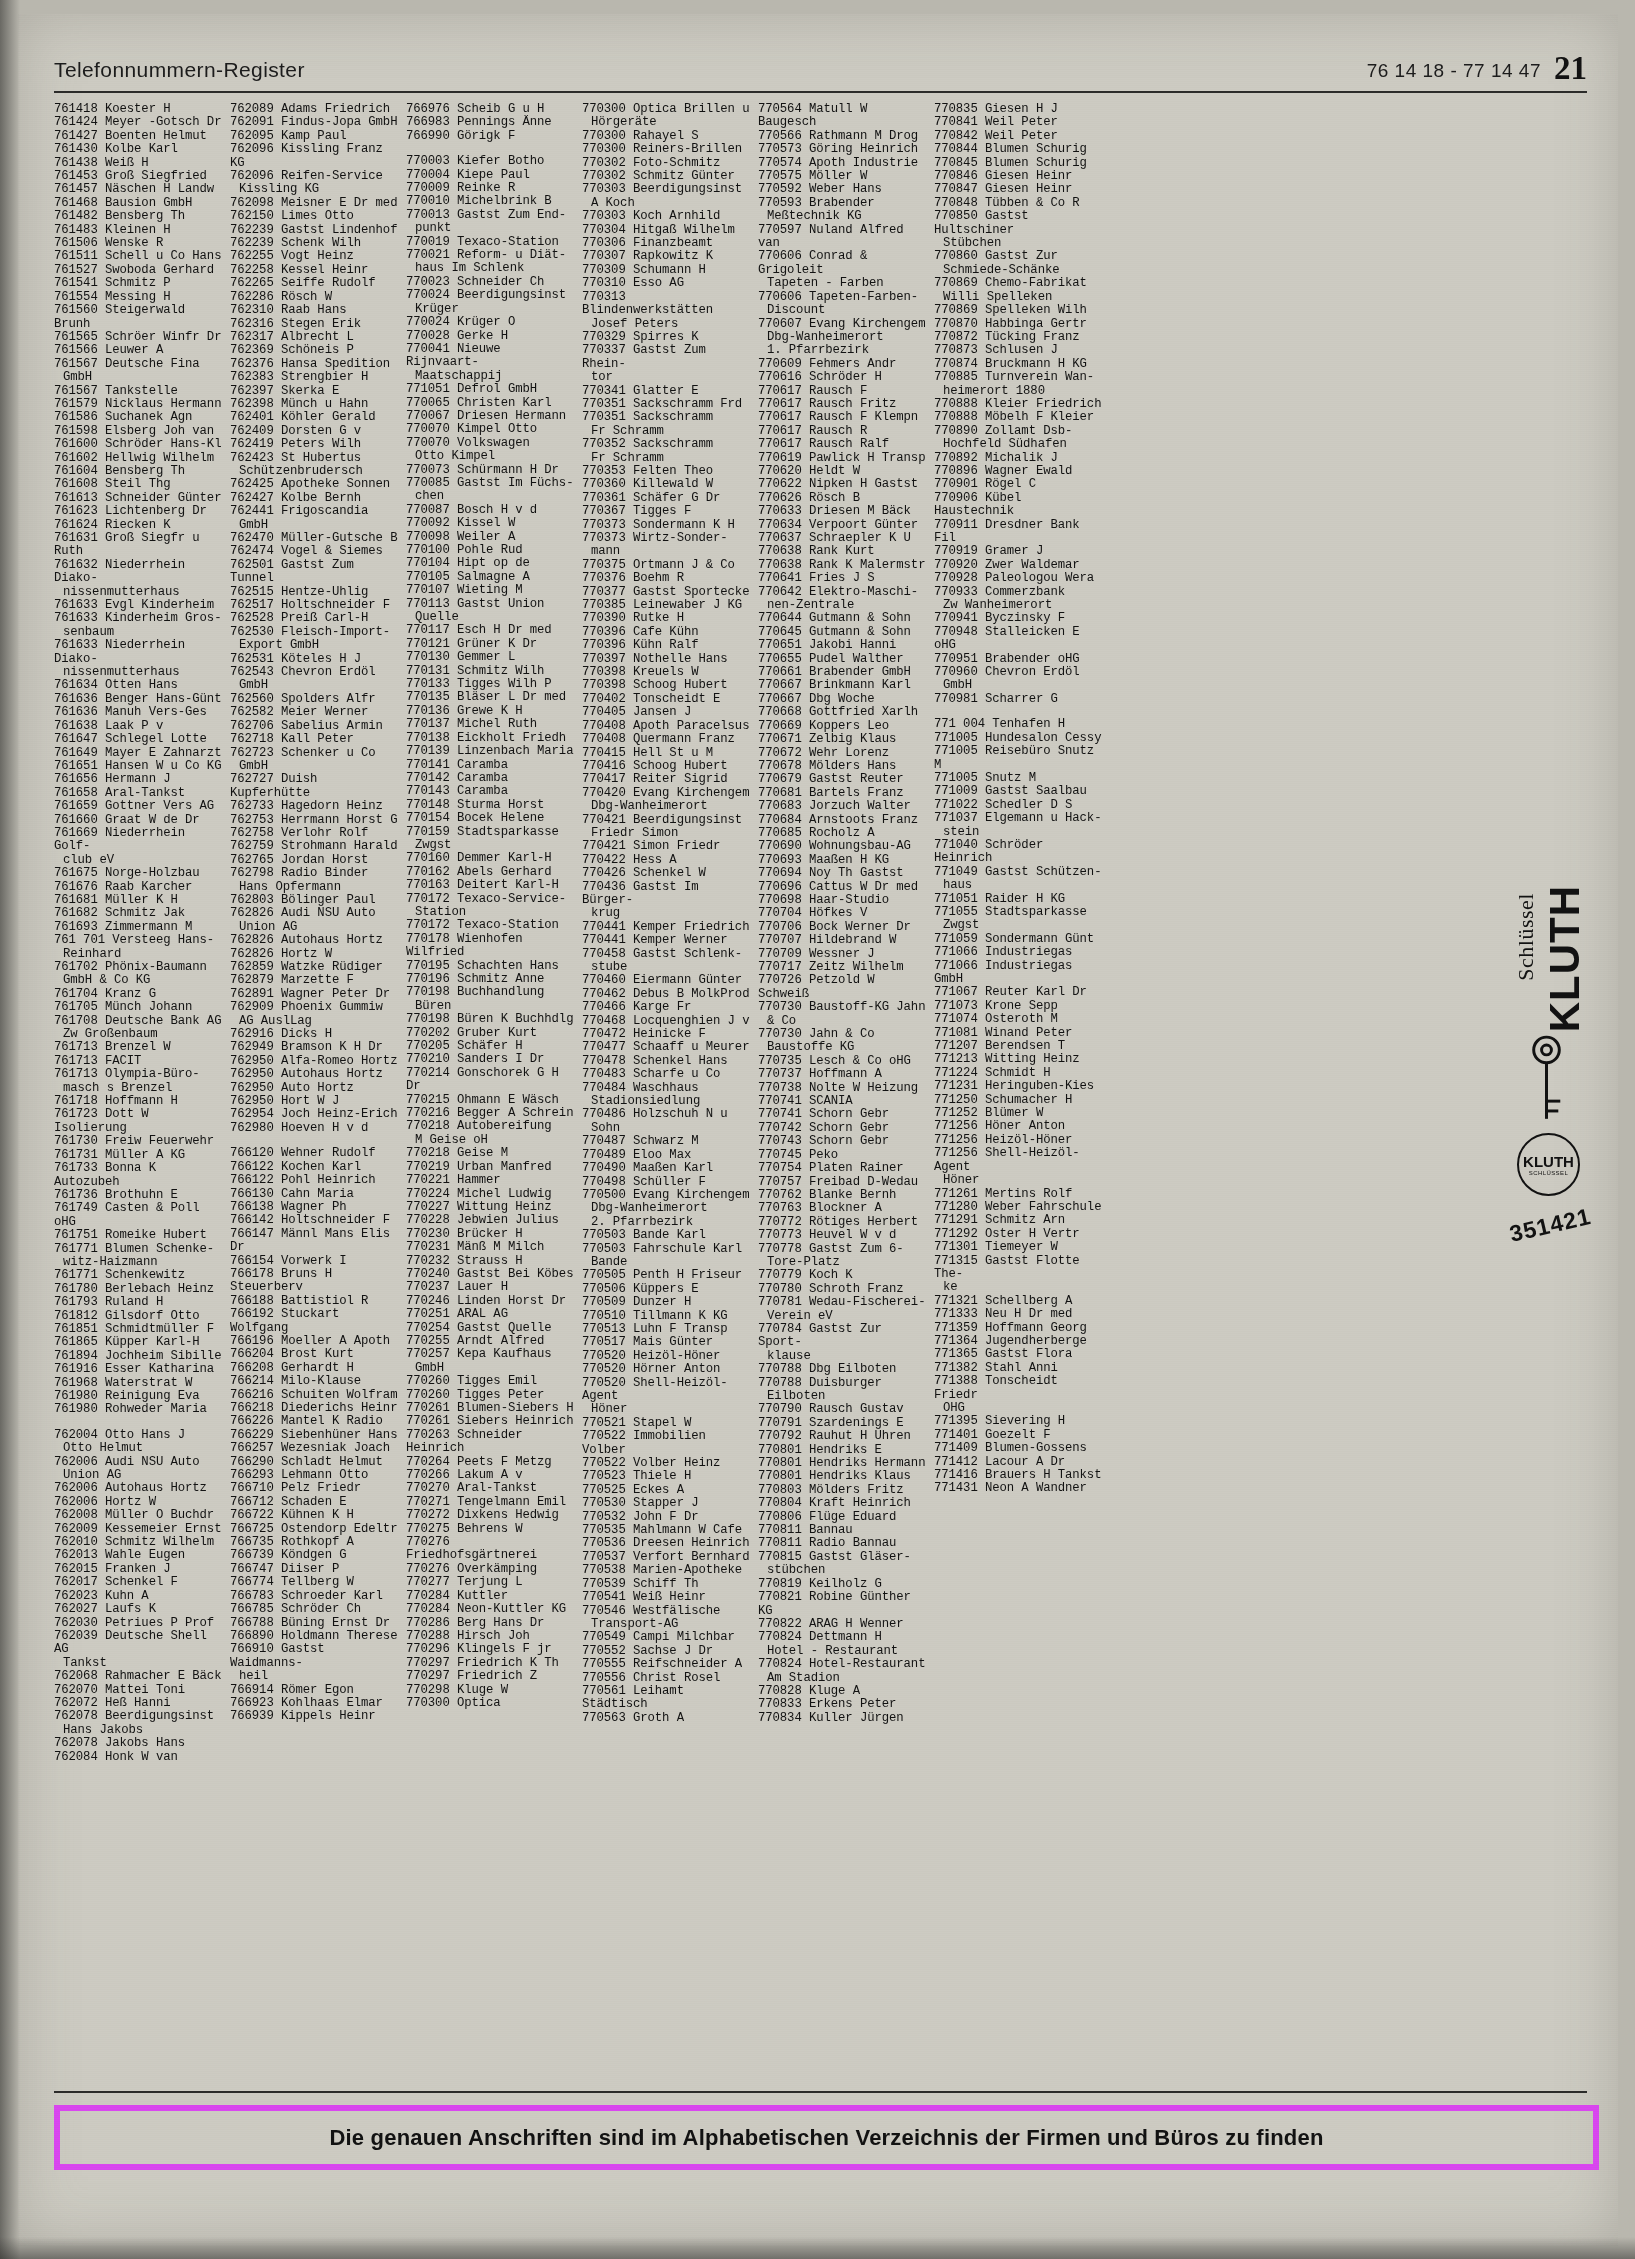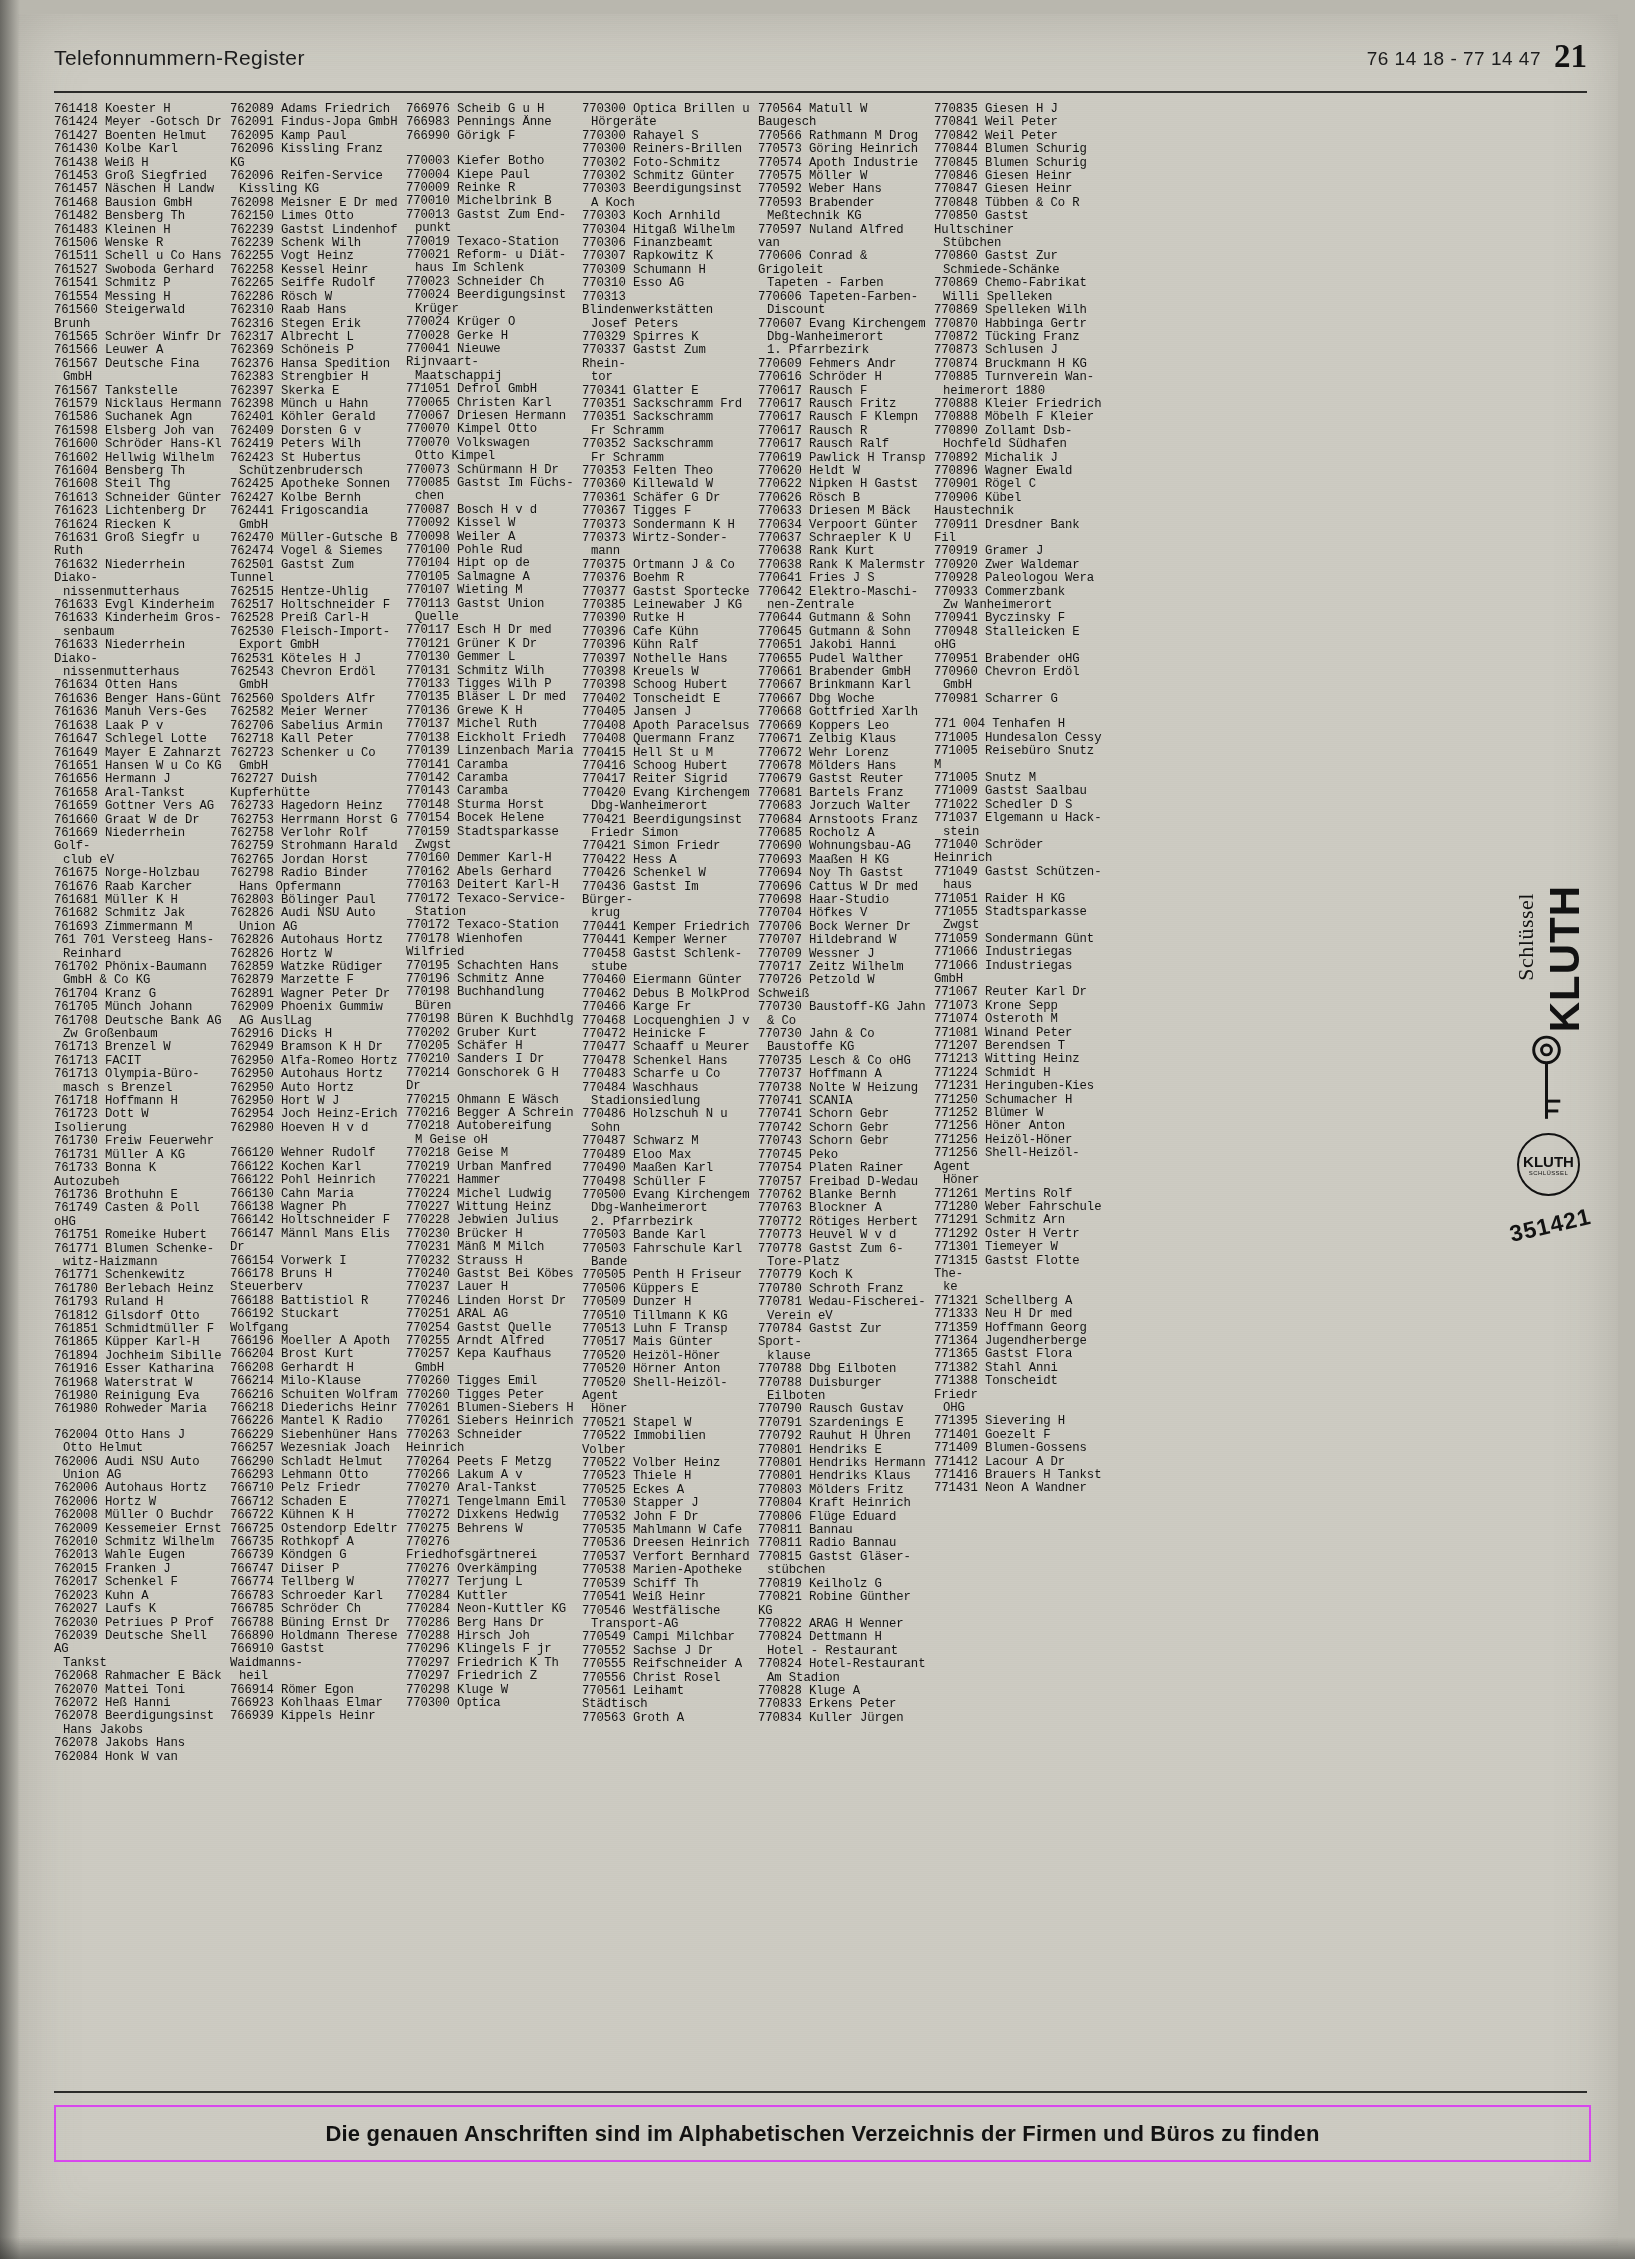--- a/index.html
+++ b/index.html
@@ -30,21 +30,21 @@
     inset: 0;
     pointer-events: none;
     background:
       repeating-linear-gradient(0deg, rgba(0,0,0,0.012) 0px, rgba(0,0,0,0.012) 1px, rgba(255,255,255,0.012) 1px, rgba(255,255,255,0.012) 2px);
     opacity: .8;
   }
   
   .hdr {
     position: absolute;
     left: 36px;
-    top: 32px;
+    top: 44px;
     width: 1533px;
     height: 40px;
   }
   .hdr-title {
     position: absolute;
     left: 0;
     top: 0;
     font-size: 21px;
     letter-spacing: 0.4px;
     color: #1b1b1b;
@@ -115,21 +115,21 @@
     display: block;
     height: 12px;
   }
   
   .footer-box {
     position: absolute;
     left: 36px;
     top: 2091px;
     width: 1533px;
     height: 53px;
-    border: 2px solid #d946ef;
+    border: 6px solid #d946ef;
     display: flex;
     align-items: center;
     justify-content: center;
   }
   .footer-text {
     font-family: "Liberation Sans", sans-serif;
     font-weight: bold;
     font-size: 22px;
     color: #111;
     letter-spacing: 0.2px;

